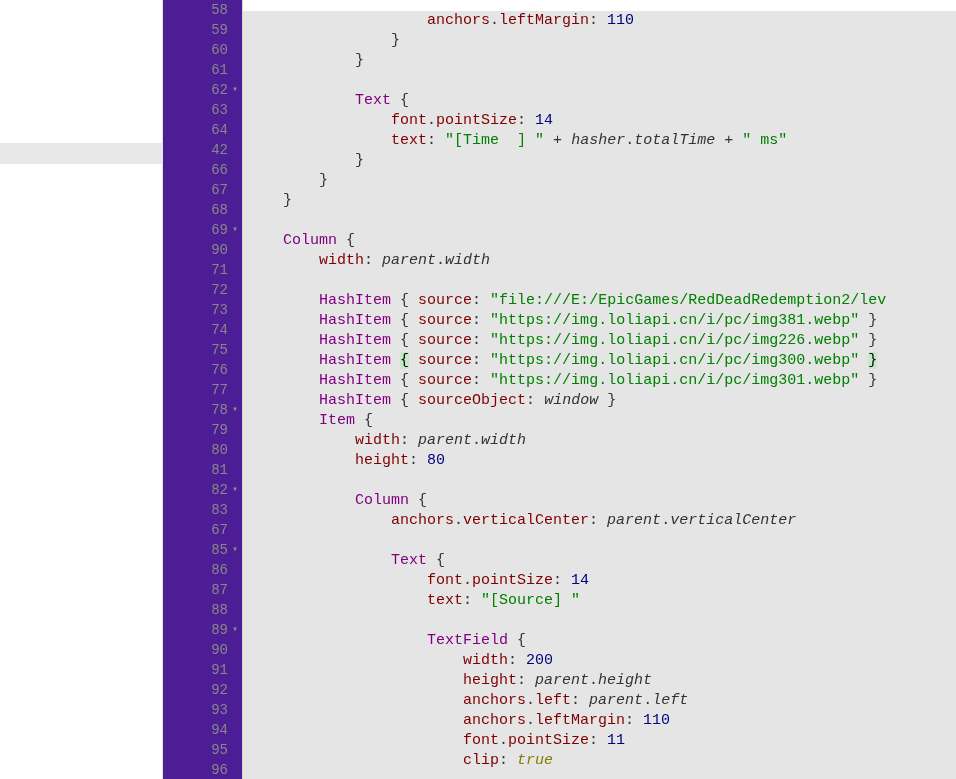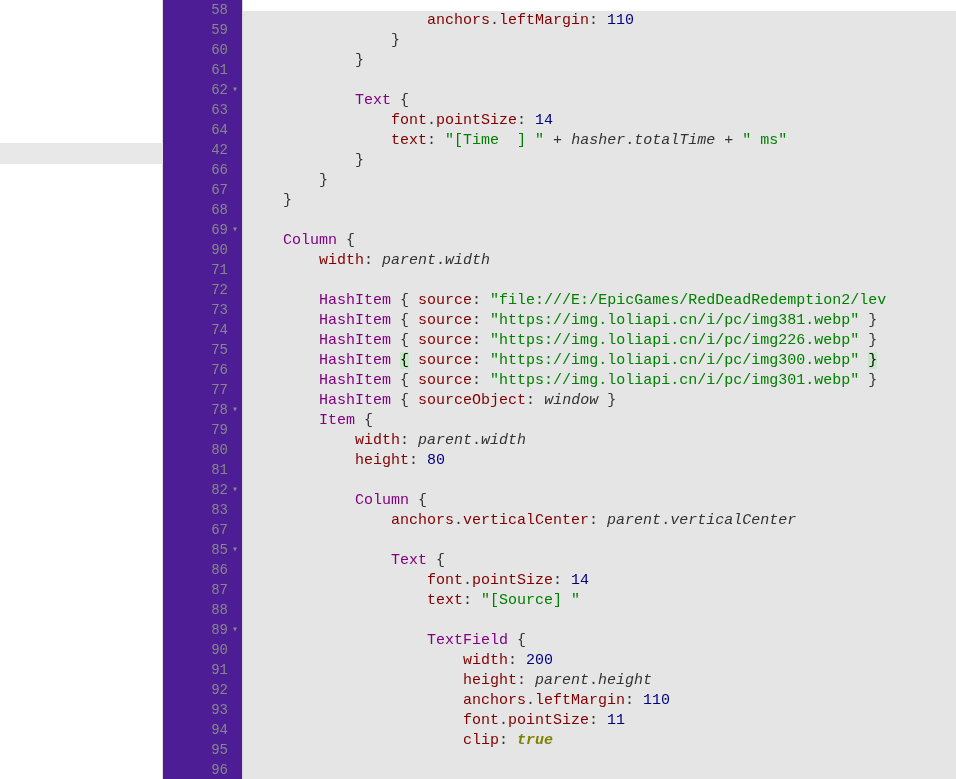--- a/index.html
+++ b/index.html
@@ -64,21 +64,21 @@
   position: relative;
   overflow: hidden;
   margin-top: 11px;
 }
 .code-line {
   height: 20px;
   line-height: 20px;
   white-space: pre;
   padding-left: 4px;
 }
-.kw { color: #808000; font-style: italic; font-weight: bold; }
+.kw { color: #808000; font-style: italic; }
 .type { color: #800080; }
 .ident { font-style: italic; color: #333333; }
 .prop { color: #800000; }
 .num { color: #000080; }
 .str { color: #008000; }
 .punct { color: #333333; }
 .op { color: #333333; }
 .highlight-brace { background: #c8e8c8; }
 </style>
 </head>
@@ -241,17 +241,18 @@
       <div class="code-line"><span>            </span><span class="type">Column</span><span> </span><span class="punct">{</span></div>
       <div class="code-line"><span>                </span><span class="prop">anchors</span><span class="punct">.</span><span class="prop">verticalCenter</span><span class="punct">: </span><span class="ident">parent</span><span class="punct">.</span><span class="ident">verticalCenter</span></div>
       <div class="code-line"></div>
       <div class="code-line"><span>                </span><span class="type">Text</span><span> </span><span class="punct">{</span></div>
       <div class="code-line"><span>                    </span><span class="prop">font</span><span class="punct">.</span><span class="prop">pointSize</span><span class="punct">: </span><span class="num">14</span></div>
       <div class="code-line"><span>                    </span><span class="prop">text</span><span class="punct">: </span><span class="str">"[Source] "</span></div>
       <div class="code-line"></div>
       <div class="code-line"><span>                    </span><span class="type">TextField</span><span> </span><span class="punct">{</span></div>
       <div class="code-line"><span>                        </span><span class="prop">width</span><span class="punct">: </span><span class="num">200</span></div>
       <div class="code-line"><span>                        </span><span class="prop">height</span><span class="punct">: </span><span class="ident">parent</span><span class="punct">.</span><span class="ident">height</span></div>
+      <div class="code-line"><span>                        </span><span class="prop">anchors</span><span class="punct">.</span><span class="prop">left</span><span class="punct">: </span><span class="ident">parent</span><span class="punct">.</span><span class="ident">left</span></div>
       <div class="code-line"><span>                        </span><span class="prop">anchors</span><span class="punct">.</span><span class="prop">leftMargin</span><span class="punct">: </span><span class="num">110</span></div>
       <div class="code-line"><span>                        </span><span class="prop">font</span><span class="punct">.</span><span class="prop">pointSize</span><span class="punct">: </span><span class="num">11</span></div>
       <div class="code-line"><span>                        </span><span class="prop">clip</span><span class="punct">: </span><span class="kw">true</span></div>
     </div>
 </div>
 
 </body></html>

